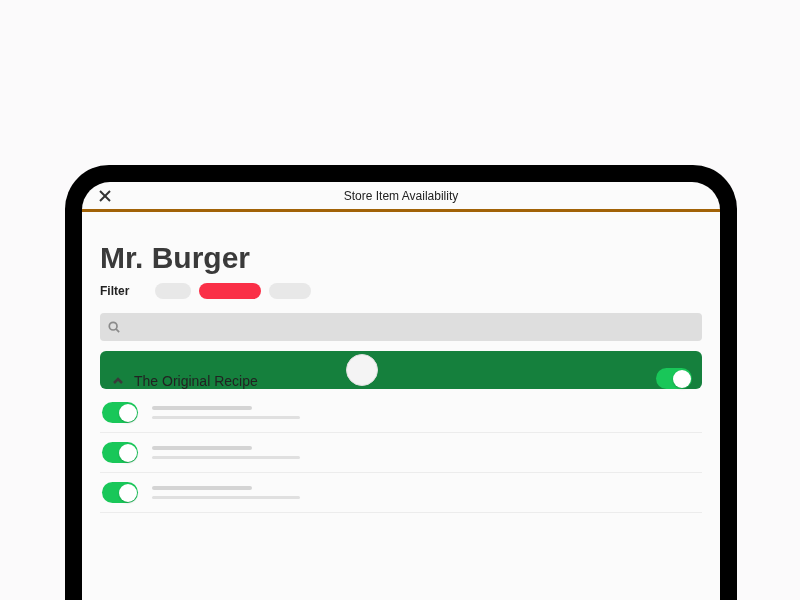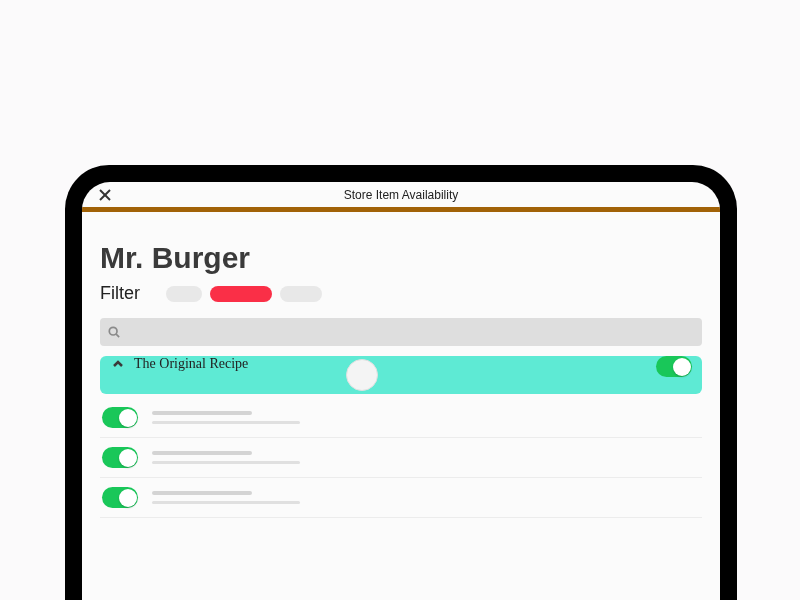--- a/index.html
+++ b/index.html
@@ -29,21 +29,21 @@
     overflow: hidden;
     position: relative;
   }
 
   .header {
     height: 30px;
     display: flex;
     align-items: center;
     justify-content: center;
     position: relative;
-    border-bottom: 5px solid #a16207;
+    border-bottom: 3px solid #a16207;
   }
   .close-btn {
     position: absolute;
     left: 14px;
     top: 50%;
     transform: translateY(-50%);
     width: 18px;
     height: 18px;
     display: flex;
     align-items: center;
@@ -61,21 +61,21 @@
     color: #3a3a3a;
     margin: 19px 0 8px 0;
   }
 
   .filter-row {
     display: flex;
     align-items: center;
     gap: 8px;
     margin-bottom: 14px;
   }
-  .filter-label { font-size: 18px; font-weight: 400; color: #222; margin-right: 18px; }
+  .filter-label { font-size: 12px; font-weight: 700; color: #222; margin-right: 18px; }
   .filter-chip {
     height: 16px;
     border-radius: 999px;
     background: #e8e8e8;
   }
   .filter-chip.c1 { width: 36px; }
   .filter-chip.c2 { width: 62px; background: #fa2f47; }
   .filter-chip.c3 { width: 42px; }
 
   .search-bar {
@@ -86,27 +86,26 @@
     display: flex;
     align-items: center;
     padding: 0 8px;
   }
   .search-bar svg { width: 12px; height: 12px; stroke: #8a8a8a; fill: none; stroke-width: 2; }
 
   .category-row {
     margin-top: 10px;
     width: 100%;
     height: 38px;
-    background: #5eead4;
+    background: #15803d;
     border-radius: 6px;
     display: flex;
-    align-items: flex-start;
+    align-items: flex-end;
     padding: 0 10px;
     position: relative;
-    font-family: Liberation Serif, serif;
   }
   .chevron-btn {
     width: 16px; height: 16px;
     display: flex; align-items: center; justify-content: center;
     margin-right: 8px;
     cursor: pointer;
   }
   .chevron-btn svg { width: 12px; height: 12px; stroke: #3a3a3a; stroke-width: 2.5; fill: none; }
   .category-title { font-size: 14px; font-weight: 500; color: #222; }
 

